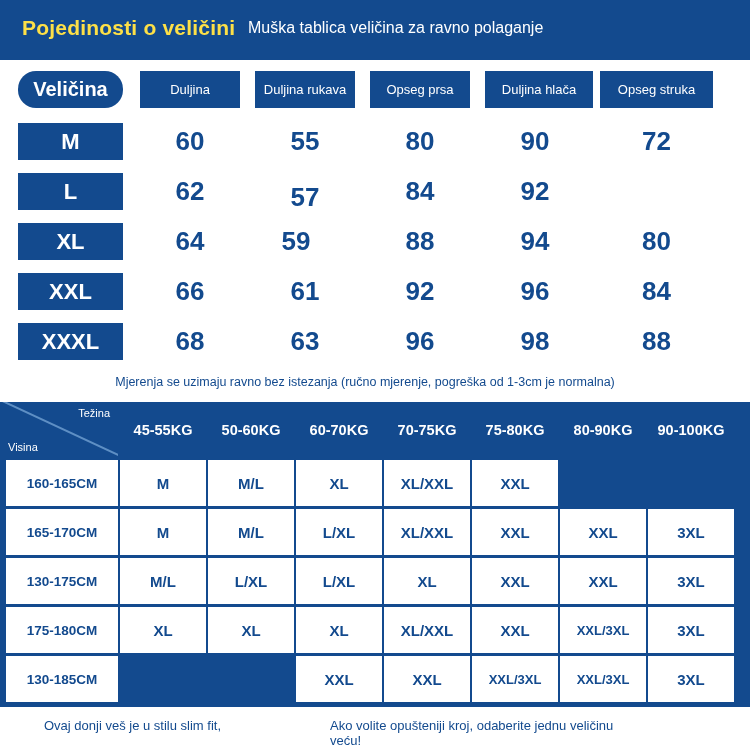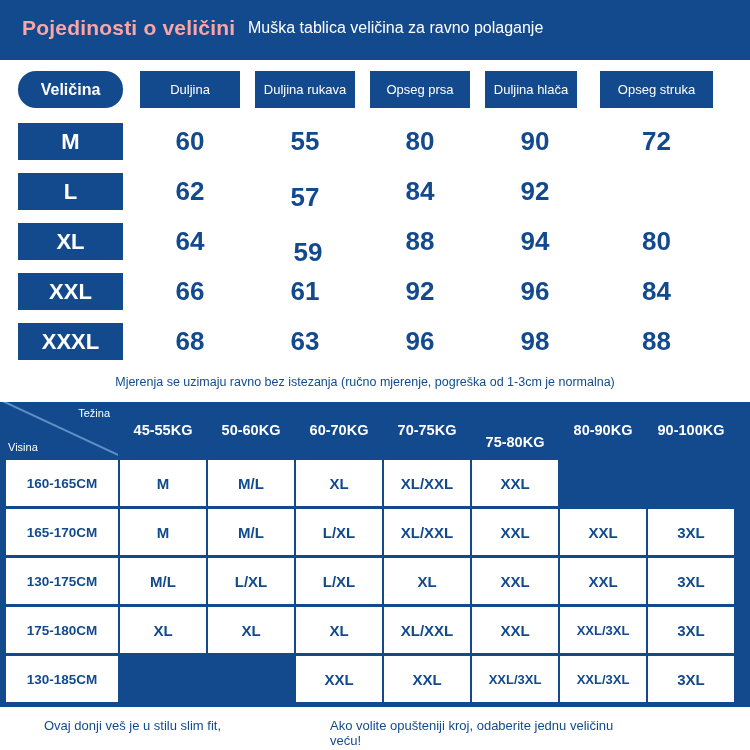--- a/index.html
+++ b/index.html
@@ -21,21 +21,21 @@
     position: absolute;
     left: 0; top: 0;
     width: 750px; height: 60px;
     background: #134a8e;
   }
   .header-title {
     position: absolute;
     left: 22px; top: 16px;
     font-size: 21px;
     font-weight: bold;
-    color: #fca5a5;
+    color: #fde047;
     letter-spacing: 0.2px;
   }
   .header-sub {
     position: absolute;
     left: 248px; top: 19px;
     font-size: 16px;
     color: #ffffff;
   }
 
   
@@ -58,21 +58,21 @@
     height: 37px;
     background: #134a8e;
     color: #ffffff;
     display: flex;
     align-items: center;
     justify-content: center;
     font-size: 22px;
     font-weight: bold;
   }
   .st-label.hdr {
-    font-size: 16px;
+    font-size: 20px;
     border-radius: 18px;
   }
   .st-head-cell {
     position: absolute;
     height: 37px;
     background: #134a8e;
     color: #ffffff;
     display: flex;
     align-items: center;
     justify-content: center;
@@ -210,21 +210,21 @@
     <div class="header-sub">Muška tablica veličina za ravno polaganje</div>
   </div>
 
   <div class="size-table">
 
     <div class="st-row" style="top:11px;">
       <div class="st-label hdr">Veličina</div>
       <div class="st-head-cell" style="left:140px; width:100px;text-align:center;">Duljina</div>
       <div class="st-head-cell" style="left:255px; width:100px;">Duljina rukava</div>
       <div class="st-head-cell" style="left:370px; width:100px;">Opseg prsa</div>
-      <div class="st-head-cell" style="left:485px; width:92px;">Duljina hlača</div>
+      <div class="st-head-cell" style="left:485px; width:108px;">Duljina hlača</div>
       <div class="st-head-cell" style="left:600px; width:113px;">Opseg struka</div>
     </div>
 
     <div class="st-row" style="top:63px;">
       <div class="st-label">M</div>
       <div class="st-cell" style="left:140px; width:100px;">60</div>
       <div class="st-cell" style="left:255px; width:100px;">55</div>
       <div class="st-cell" style="left:370px; width:100px;">80</div>
       <div class="st-cell" style="left:485px; width:100px;">90</div>
       <div class="st-cell" style="left:600px; width:113px;">72</div>
@@ -234,21 +234,21 @@
       <div class="st-label">L</div>
       <div class="st-cell" style="left:140px; width:100px;">62</div>
       <div class="st-cell" style="left:255px; width:100px;margin-top:6px;">57</div>
       <div class="st-cell" style="left:370px; width:100px;">84</div>
       <div class="st-cell" style="left:485px; width:100px;">92</div>
     </div>
 
     <div class="st-row" style="top:163px;">
       <div class="st-label">XL</div>
       <div class="st-cell" style="left:140px; width:100px;">64</div>
-      <div class="st-cell" style="left:258px; width:100px;margin-top:11px;">59</div>
+      <div class="st-cell" style="left:246px; width:100px;">59</div>
       <div class="st-cell" style="left:370px; width:100px;">88</div>
       <div class="st-cell" style="left:485px; width:100px;">94</div>
       <div class="st-cell" style="left:600px; width:113px;">80</div>
     </div>
 
     <div class="st-row" style="top:213px;">
       <div class="st-label">XXL</div>
       <div class="st-cell" style="left:140px; width:100px;">66</div>
       <div class="st-cell" style="left:255px; width:100px;">61</div>
       <div class="st-cell" style="left:370px; width:100px;">92</div>
@@ -276,21 +276,21 @@
     <div class="corner">
       <div class="diag"></div>
       <div class="w">Težina</div>
       <div class="h">Visina</div>
     </div>
 
     <div class="gcell head" style="left:120px; top:0px; width:86px; height:56px;">45-55KG</div>
     <div class="gcell head" style="left:208px; top:0px; width:86px; height:56px;">50-60KG</div>
     <div class="gcell head" style="left:296px; top:0px; width:86px; height:56px;">60-70KG</div>
     <div class="gcell head" style="left:384px; top:0px; width:86px; height:56px;">70-75KG</div>
-    <div class="gcell head" style="left:472px; top:12px; width:86px; height:56px;">75-80KG</div>
+    <div class="gcell head" style="left:472px; top:0px; width:86px; height:56px;">75-80KG</div>
     <div class="gcell head" style="left:560px; top:0px; width:86px; height:56px;">80-90KG</div>
     <div class="gcell head" style="left:648px; top:0px; width:86px; height:56px;">90-100KG</div>
 
     <div class="gcell rowhead" style="left:6px; top:58px; width:112px; height:46px;">160-165CM</div>
     <div class="gcell" style="left:120px; top:58px; width:86px; height:46px;">M</div>
     <div class="gcell" style="left:208px; top:58px; width:86px; height:46px;">M/L</div>
     <div class="gcell" style="left:296px; top:58px; width:86px; height:46px;">XL</div>
     <div class="gcell" style="left:384px; top:58px; width:86px; height:46px;">XL/XXL</div>
     <div class="gcell" style="left:472px; top:58px; width:86px; height:46px;">XXL</div>
     <div class="gcell empty" style="left:560px; top:58px; width:86px; height:46px;"></div>

